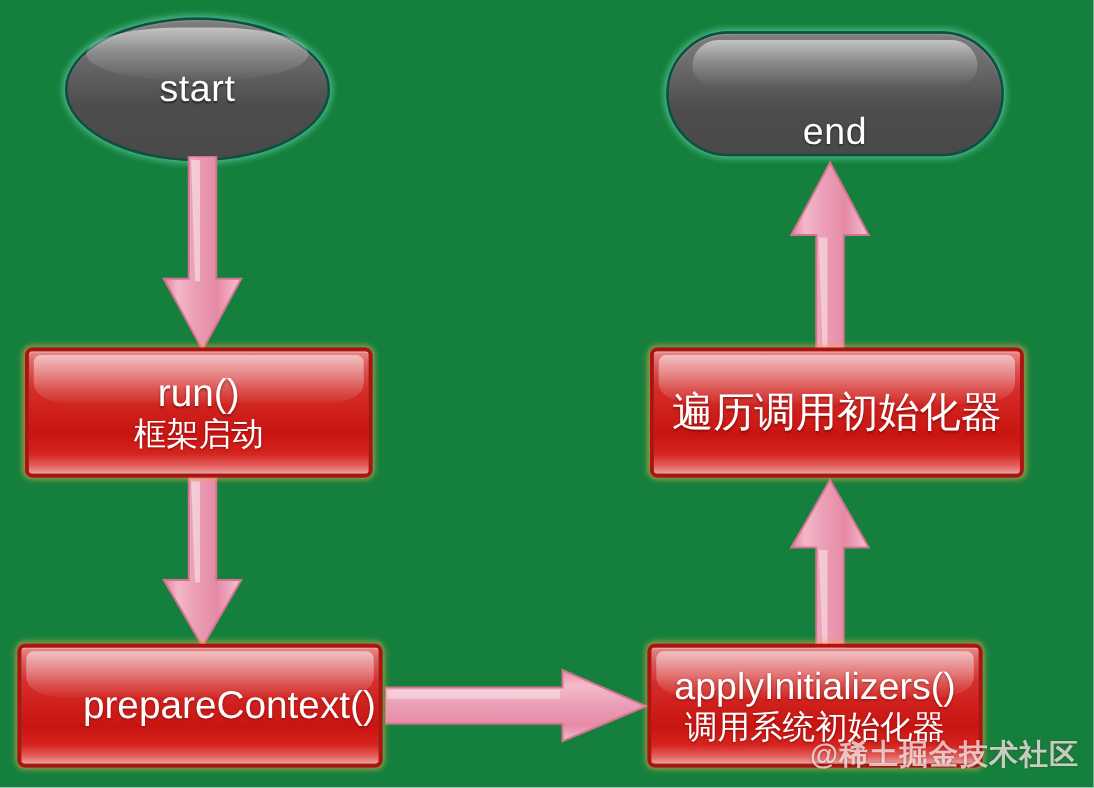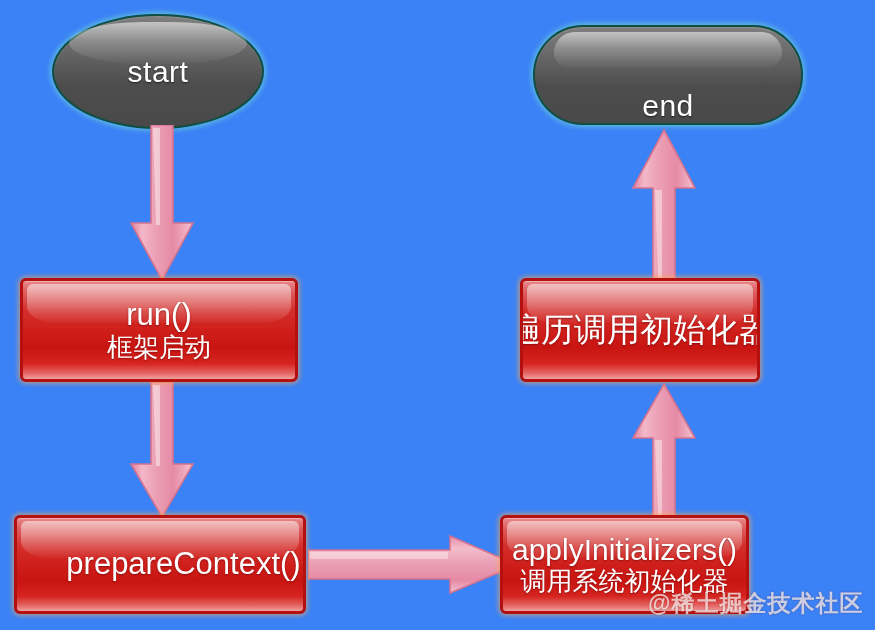--- a/index.html
+++ b/index.html
@@ -7,21 +7,21 @@
     padding: 0;
     background: #ffffff;
   }
   body {
     font-family: "Liberation Sans", "DejaVu Sans", sans-serif;
   }
   #canvas {
     position: relative;
     width: 875px;
     height: 630px;
-    background: #3b82f6;
+    background: #15803d;
     overflow: hidden;
   }
 
   
   .term {
     position: absolute;
     display: flex;
     align-items: center;
     justify-content: center;
     box-sizing: border-box;
@@ -124,22 +124,22 @@
     z-index: 2;
     line-height: 1.12;
     white-space: nowrap;
     text-shadow: 0 1px 2px rgba(90,0,0,0.55);
   }
   .proc .line.en { font-size: 30px; }
   .proc .line.zh { font-size: 26px; }
 
   #node-run        { left: 20px;  top: 278px; width: 278px; height: 104px; }
   #node-prepare    { left: 14px;  top: 515px; width: 292px; height: 99px;  }
-  #node-traverse   { left: 520px; top: 278px; width: 240px; height: 104px; align-items: center; }
-  #node-apply      { left: 500px; top: 515px; width: 249px; height: 99px;  }
+  #node-traverse   { left: 520px; top: 278px; width: 299px; height: 104px; align-items: center; }
+  #node-apply      { left: 518px; top: 515px; width: 268px; height: 99px;  }
 
   #node-run .line.en      { font-size: 31px; }
   #node-prepare .line.en  { font-size: 31px; margin-left: 47px; }
   #node-apply .line.en    { font-size: 30px; }
   #node-traverse .line.zh { font-size: 33px; }
 
   
   .arrow {
     position: absolute;
   }

